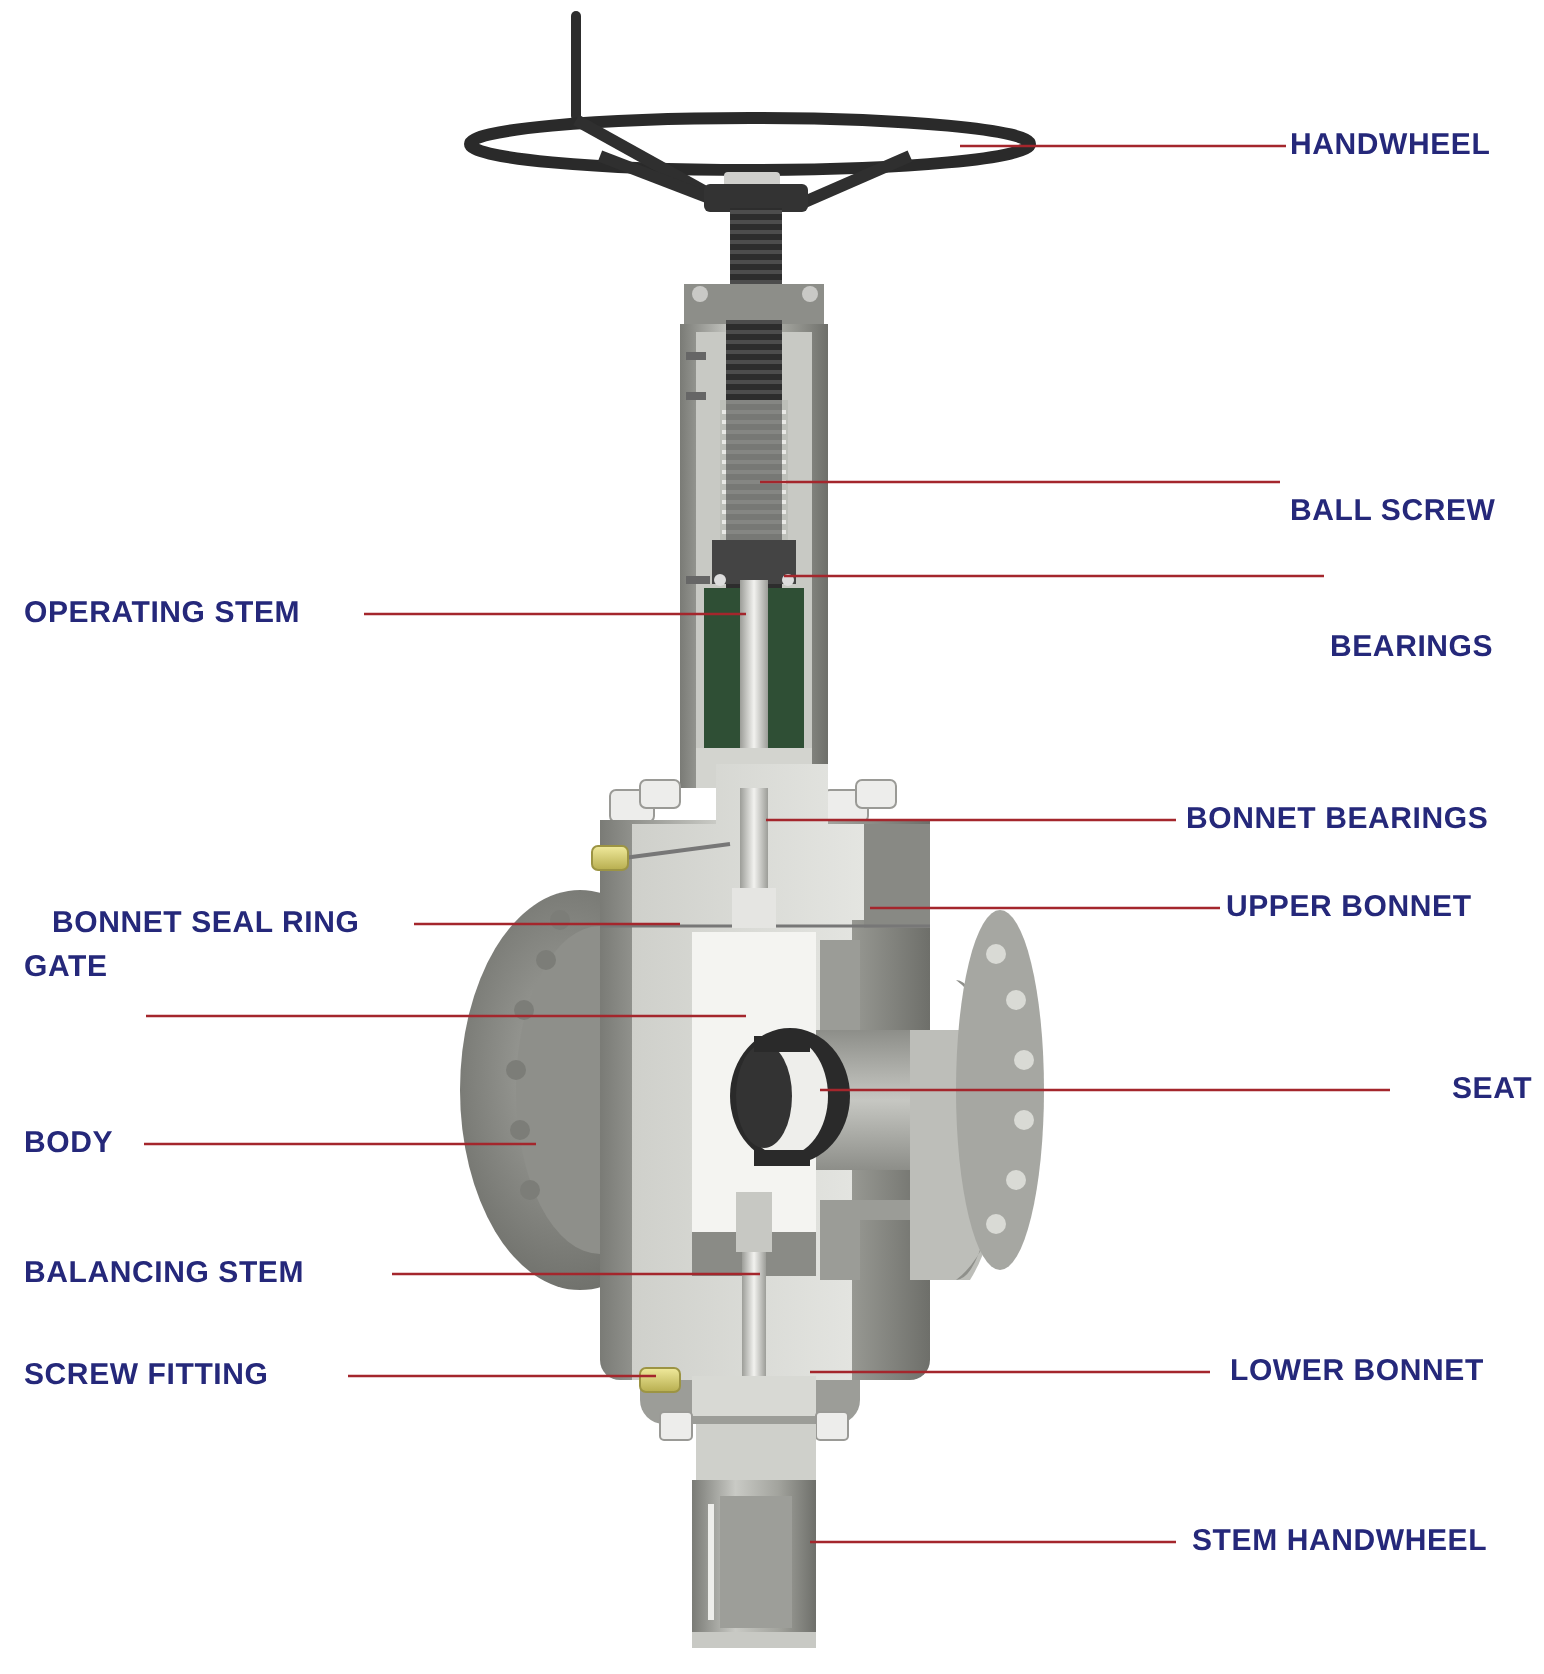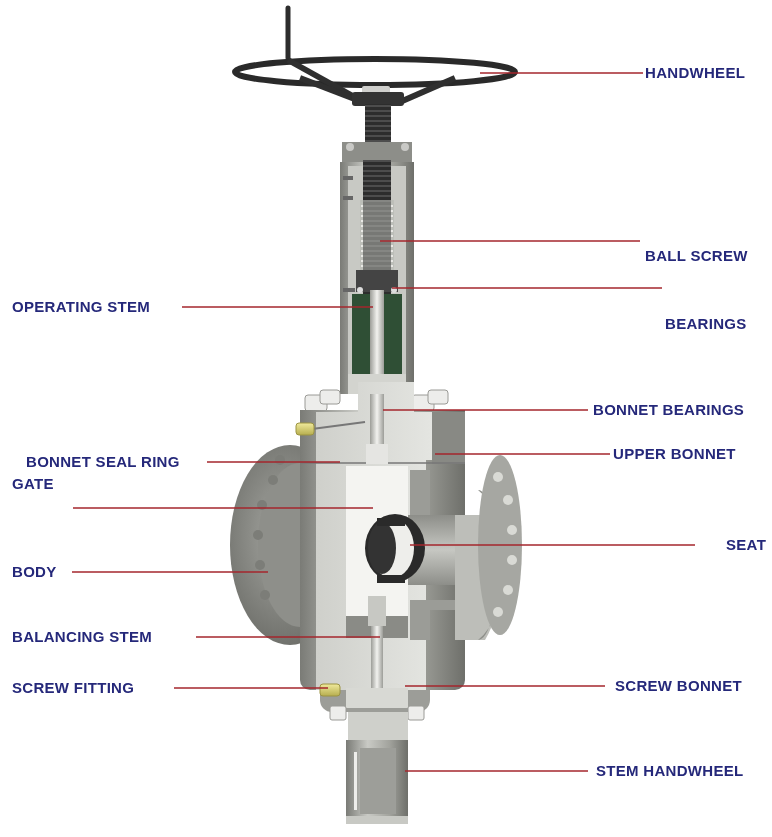--- a/index.html
+++ b/index.html
@@ -193,14 +193,14 @@
 <div class="label right" style="left:665px; top:279px;margin-top:36px;">BEARINGS</div>
 <div class="label" style="left:12px; top:298px;">OPERATING STEM</div>
 <div class="label right" style="left:593px; top:401px;">BONNET BEARINGS</div>
 <div class="label right" style="left:613px; top:445px;">UPPER BONNET</div>
 <div class="label" style="left:12px; top:453px;margin-left:14px;">BONNET SEAL RING</div>
 <div class="label" style="left:12px; top:475px;text-align:right;">GATE</div>
 <div class="label right" style="left:710px; top:536px;margin-left:16px;">SEAT</div>
 <div class="label" style="left:12px; top:563px;">BODY</div>
 <div class="label" style="left:12px; top:628px;">BALANCING STEM</div>
 <div class="label" style="left:12px; top:679px;">SCREW FITTING</div>
-<div class="label right" style="left:615px; top:677px;">SCREW BONNET</div>
+<div class="label right" style="left:615px; top:677px;">LOWER BONNET</div>
 <div class="label right" style="left:596px; top:762px;">STEM HANDWHEEL</div>
 
 </body></html>

